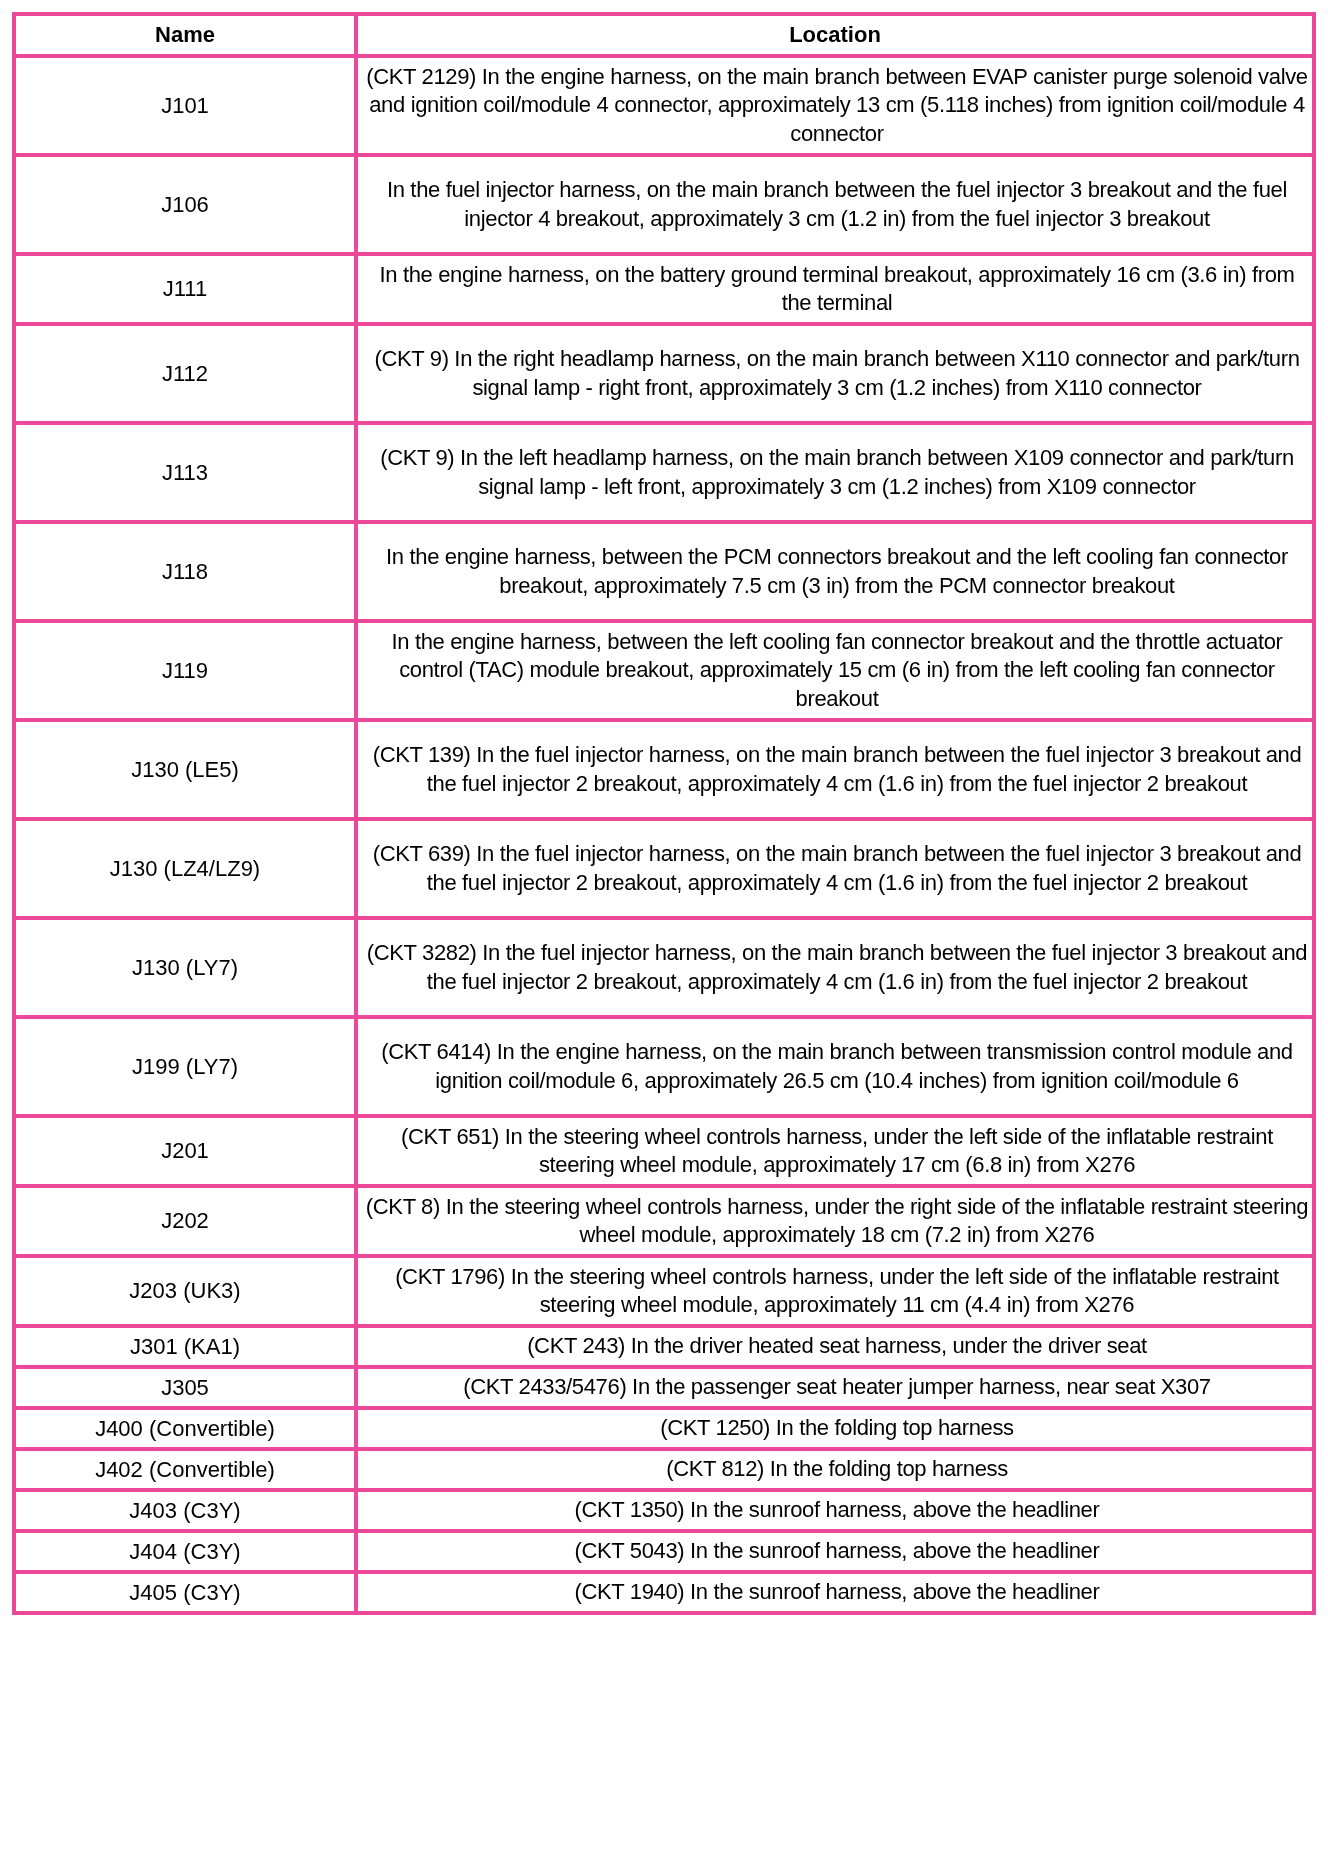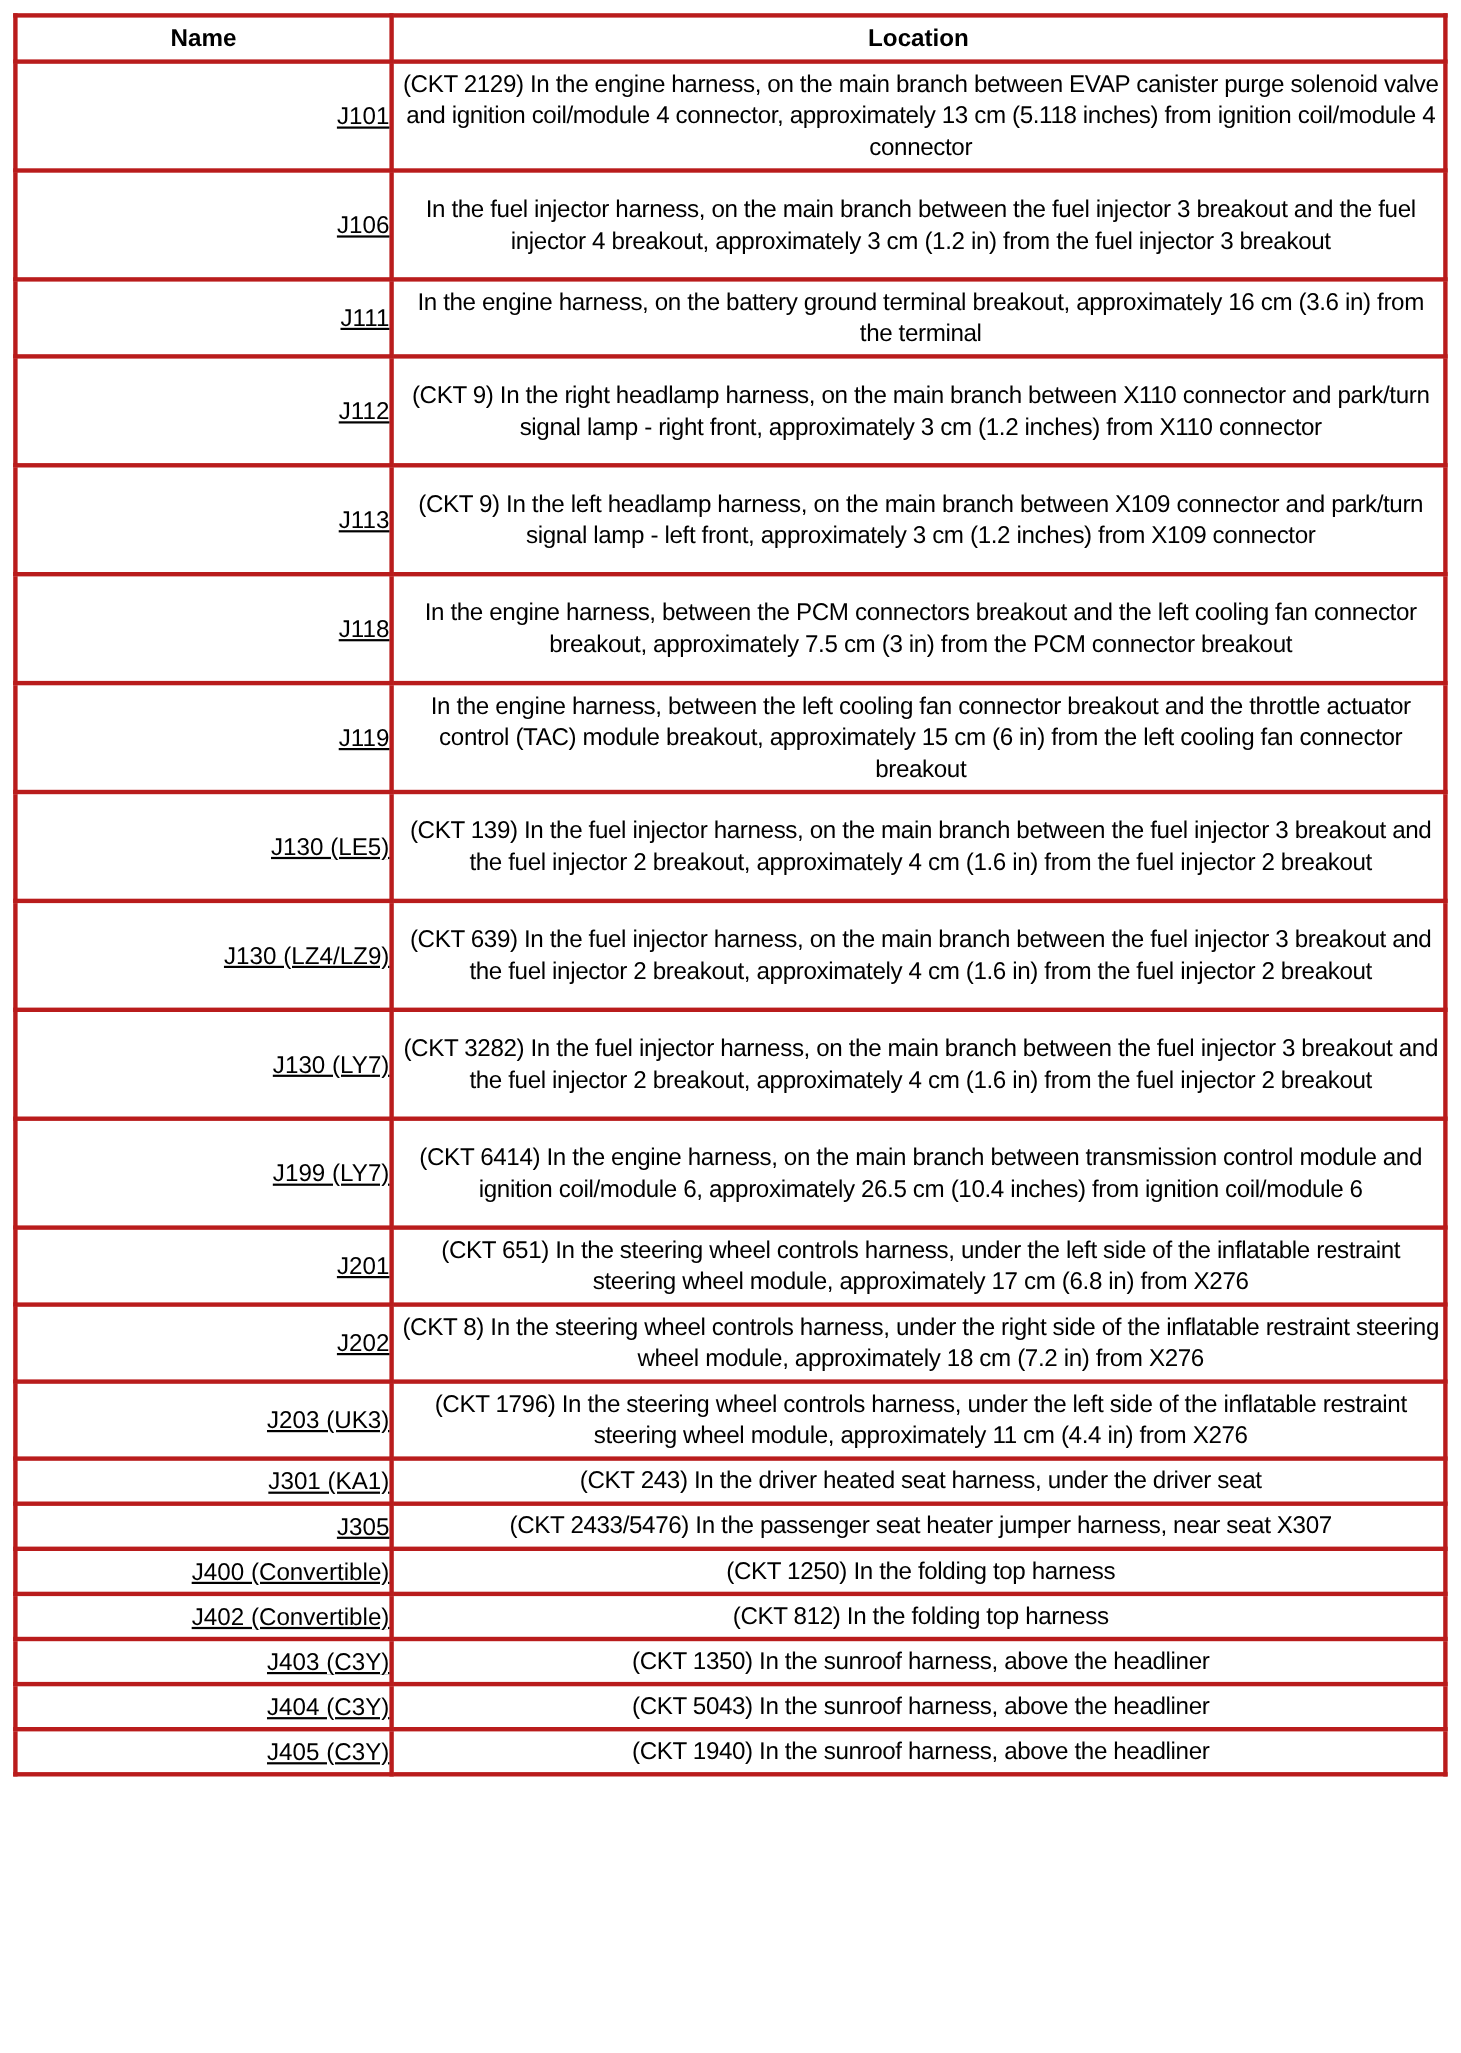--- a/index.html
+++ b/index.html
@@ -21,36 +21,35 @@
       top: 12px;
       width: 1300px;
       border-collapse: collapse;
       table-layout: fixed;
       border: 4px solid #000000;
     }
     #splice-table col.c-name { width: 342px; }
     #splice-table col.c-loc { width: 958px; }
     #splice-table th,
     #splice-table td {
-      border: 4px solid #b91c1c;
+      border: 4px solid #ec4899;
       padding: 0;
       vertical-align: middle;
       box-sizing: border-box;
     }
     #splice-table th {
       font-size: 22px;
       font-weight: bold;
       text-align: center;
       height: 42px;
     }
     #splice-table td.name-cell {
-      text-align: right;
+      text-align: center;
       font-size: 22px;
       line-height: 28px;
-      text-decoration: underline;
     }
     #splice-table td.loc-cell {
       text-align: center;
       font-size: 22px;
       line-height: 28.5px;
       padding: 0 2px 0 6px;
       letter-spacing: -0.35px;
     }
     tr.h3 td { height: 99px; }
     tr.h2 td { height: 70px; }

